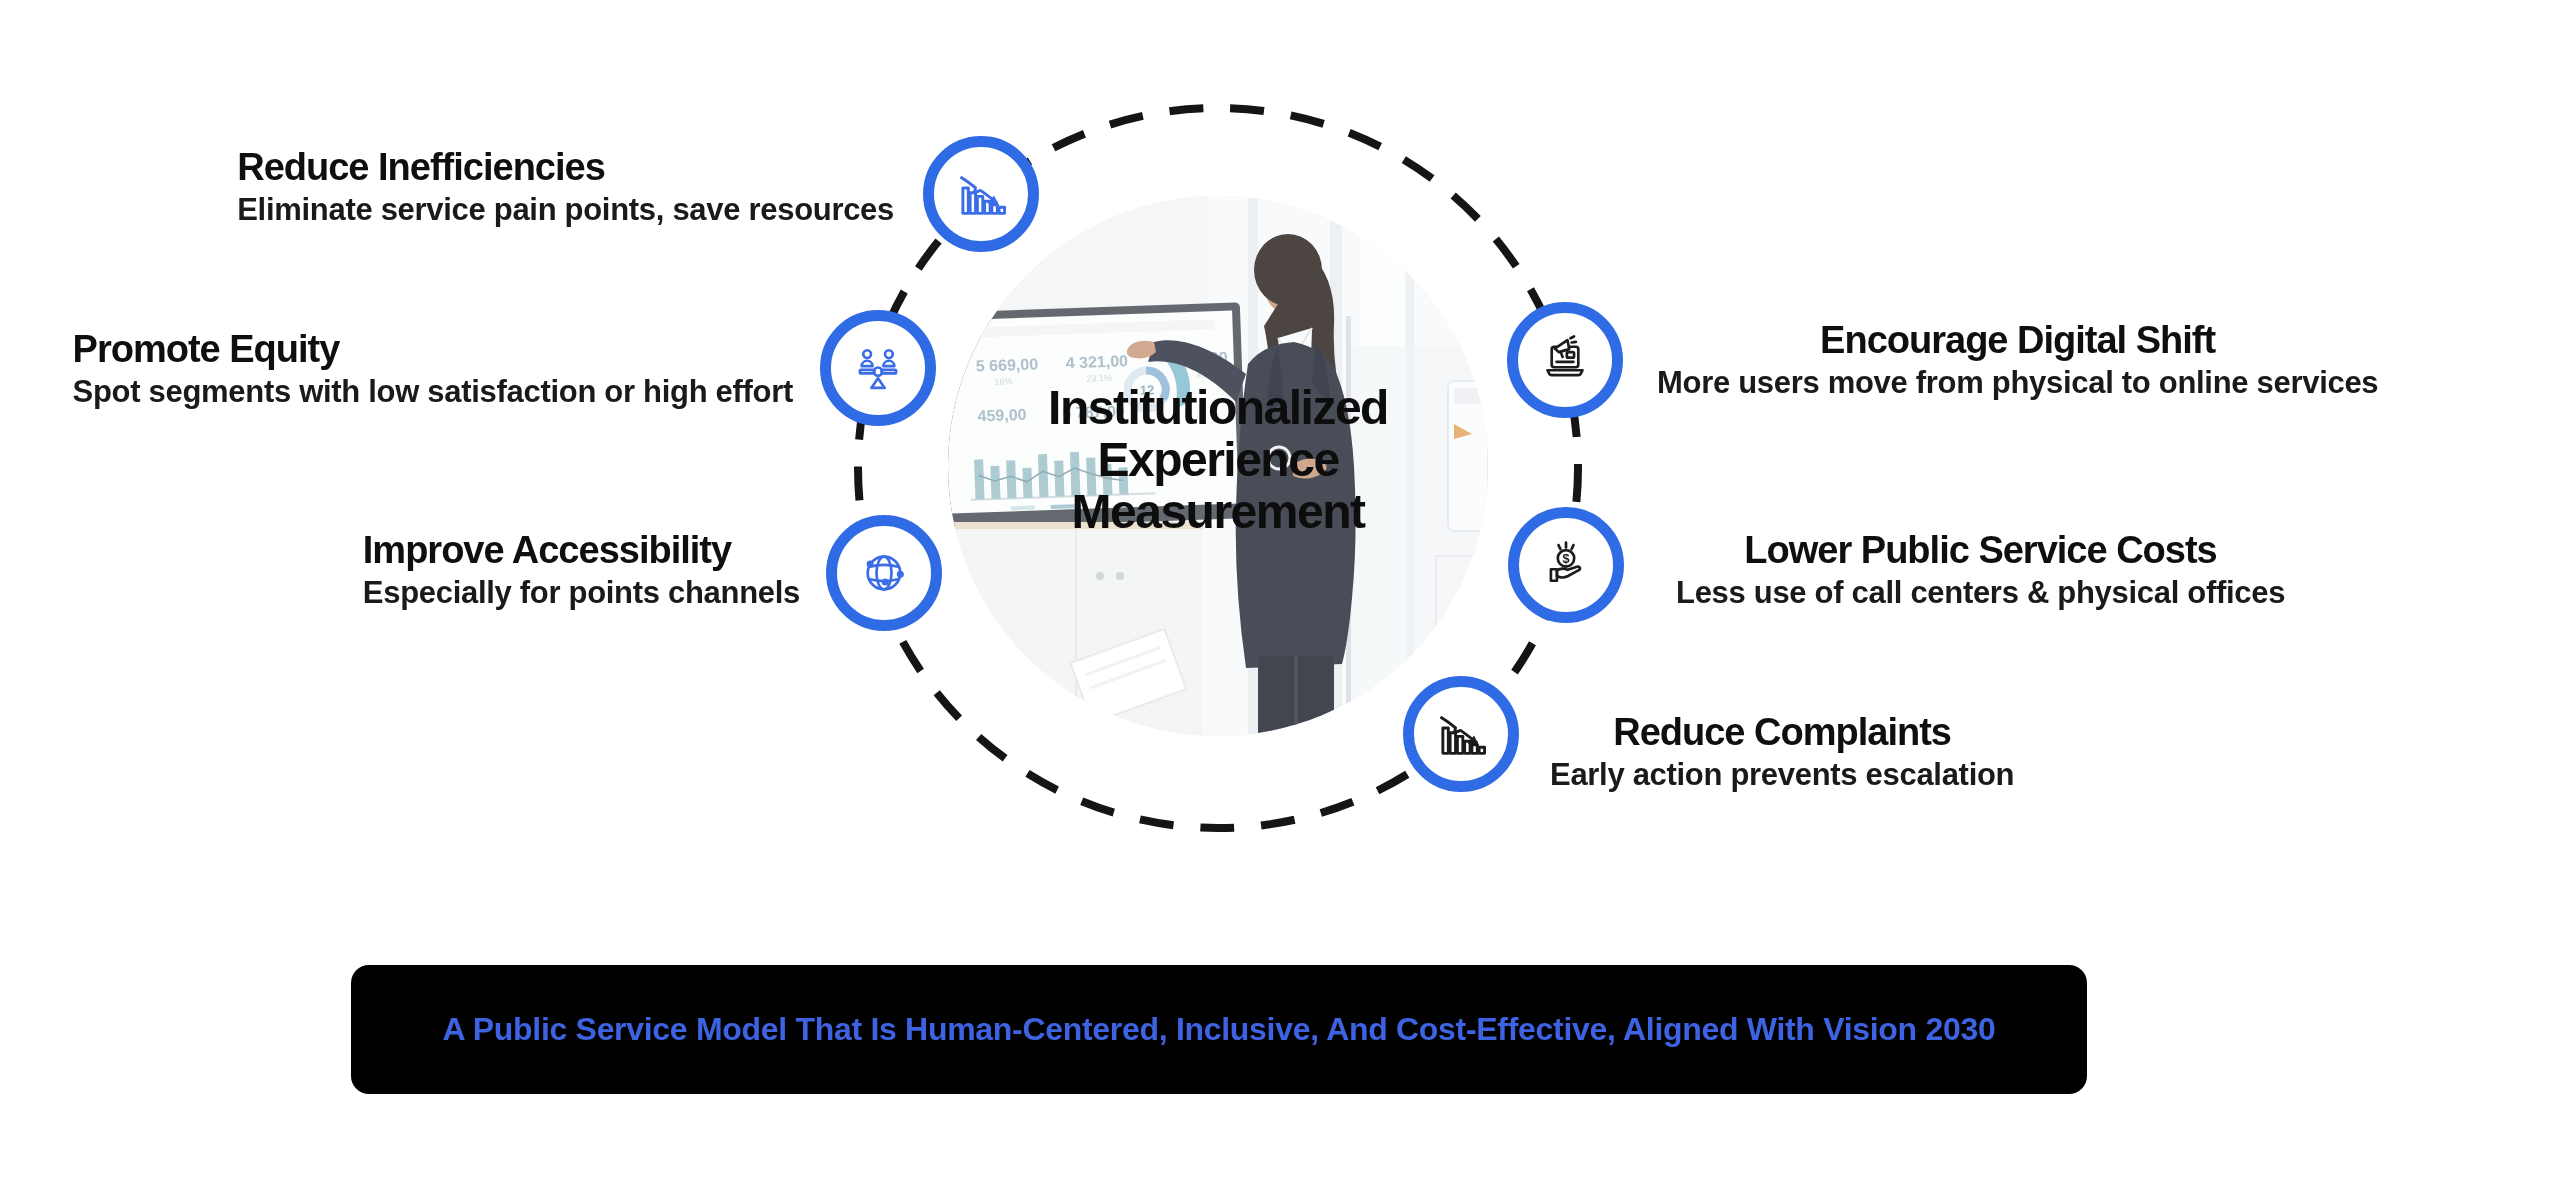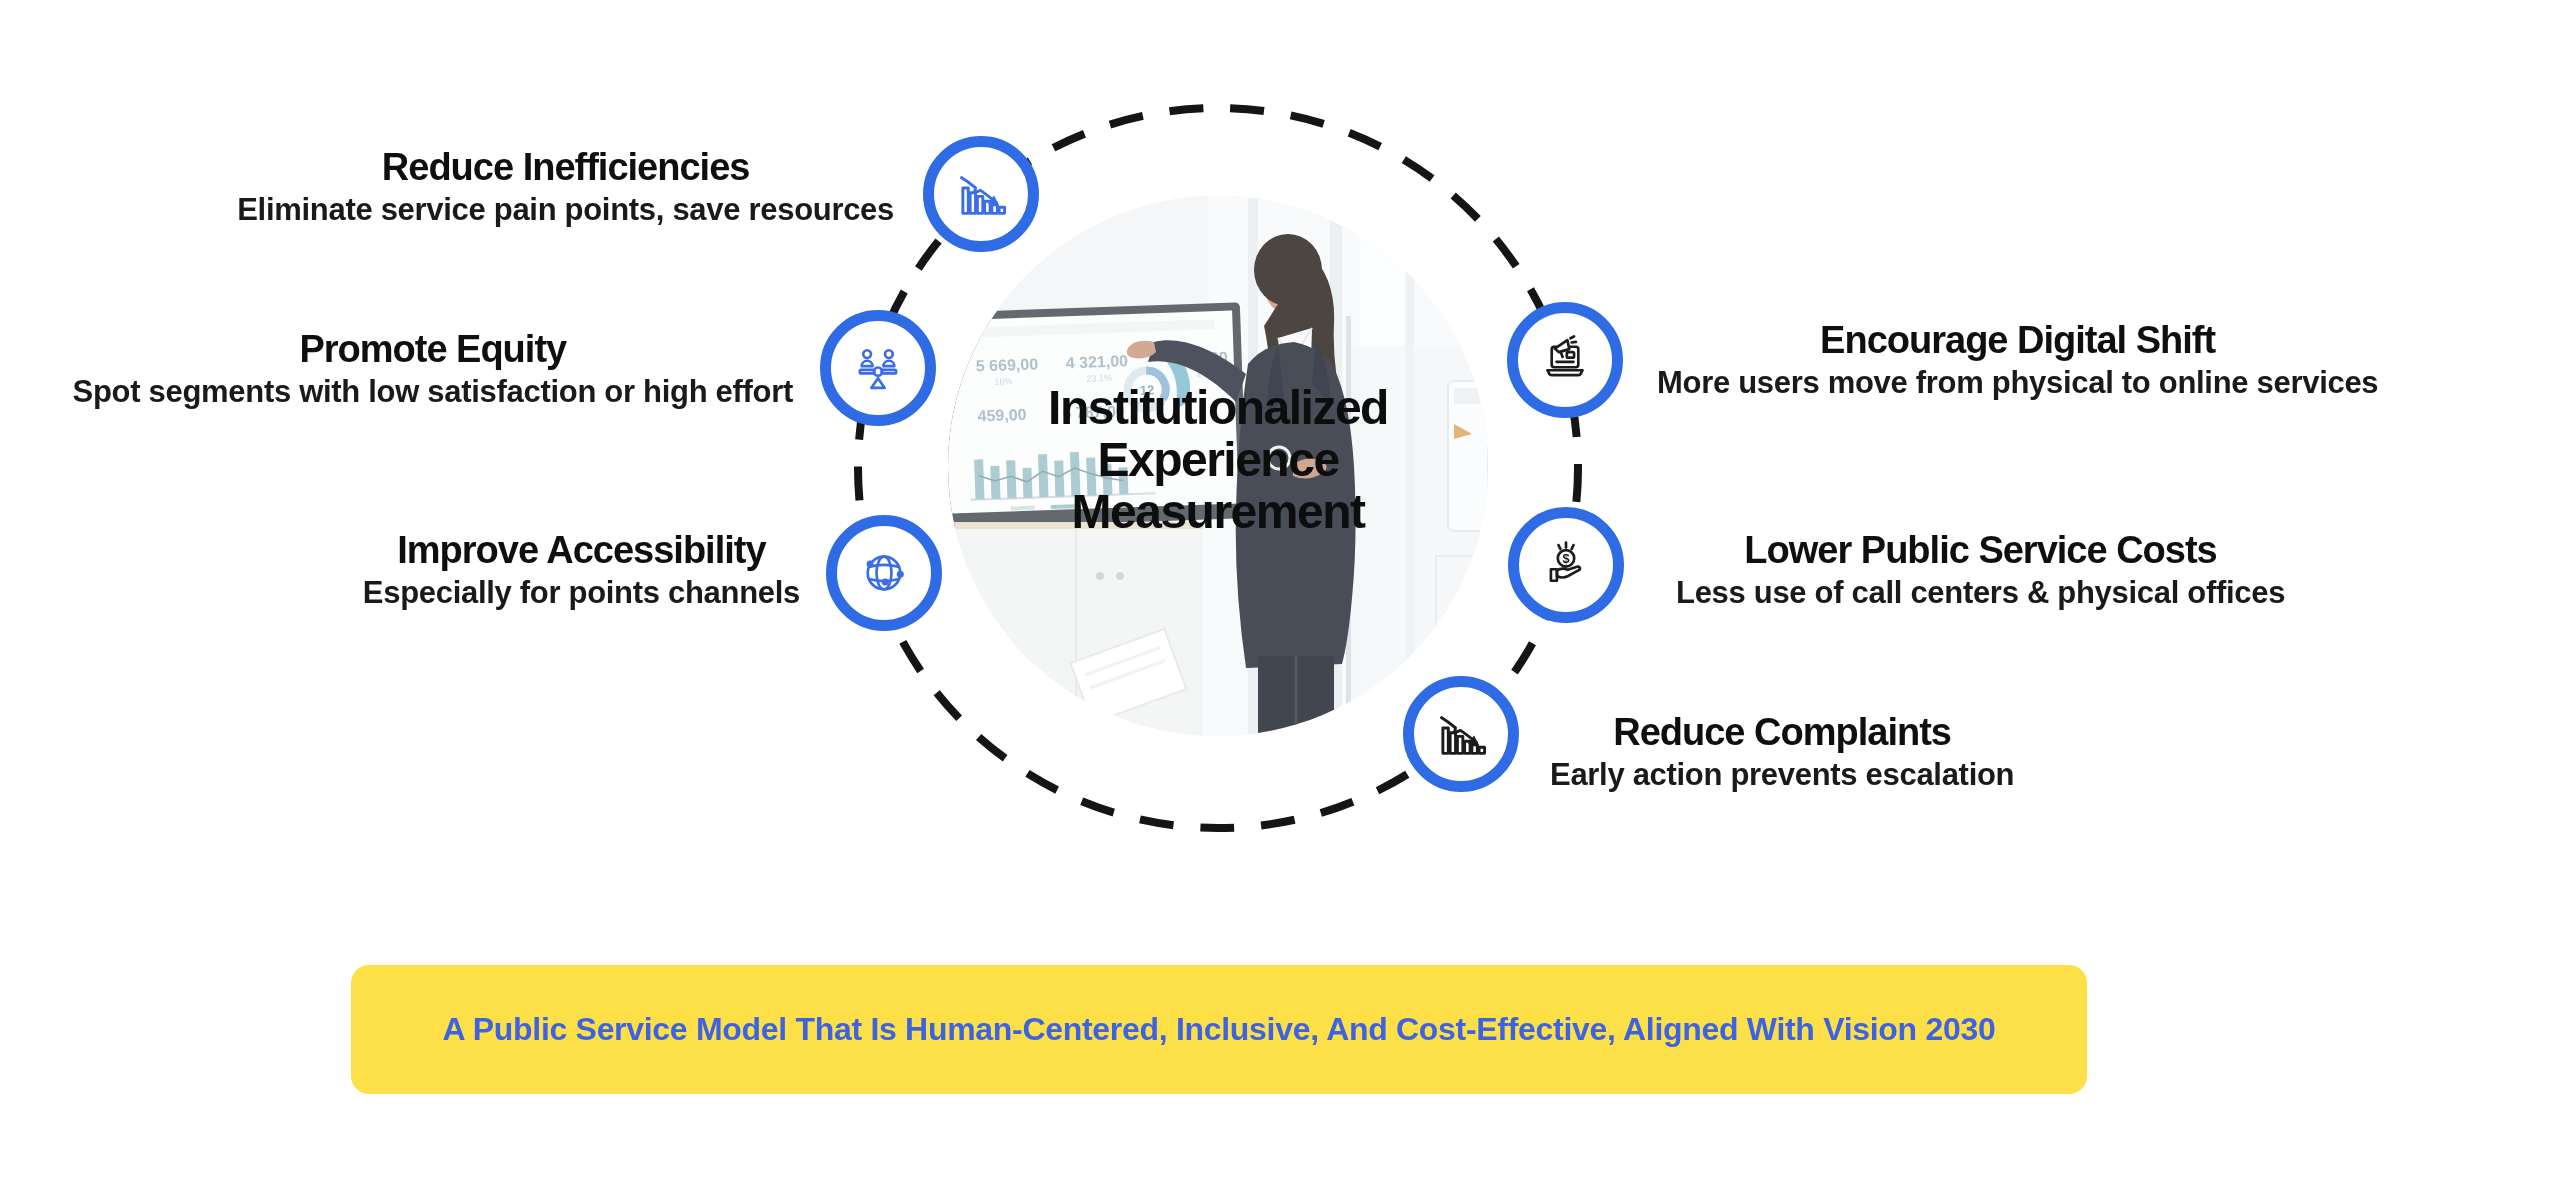--- a/index.html
+++ b/index.html
@@ -26,27 +26,27 @@
     background:#ffffff;border:11px solid #2f6be4;display:flex;align-items:center;justify-content:center;
   }
   .node svg{width:58px;height:58px;}
   .ic-blue{color:#3a6de6;}
   .ic-dark{color:#1c1c1c;}
 
   
   .benefit{position:absolute;}
   .benefit .b-title{font-weight:700;font-size:38px;line-height:46px;letter-spacing:-1px;color:#0f0f0f;white-space:nowrap;}
   .benefit .b-sub{font-weight:700;font-size:31px;line-height:40px;letter-spacing:-0.3px;color:#1a1a1a;white-space:nowrap;}
-  .benefit.side-left{text-align:center;}
+  .benefit.side-left{text-align:left;}
   .benefit.side-right{text-align:center;}
 
   
   .banner{
     position:absolute;left:351px;top:965px;width:1736px;height:129px;border-radius:18px;
-    background:#fde047;display:flex;align-items:center;justify-content:center;
+    background:#000000;display:flex;align-items:center;justify-content:center;
   }
   .banner span{
     font-weight:700;font-size:32px;letter-spacing:-0.3px;color:#3d63e3;white-space:nowrap;
   }
 
   
   .dash-num{font-family:"Liberation Sans","DejaVu Sans",sans-serif;font-weight:700;fill:#9fb6c2;font-size:16px;}
   .dash-pct{font-family:"Liberation Sans","DejaVu Sans",sans-serif;font-weight:400;fill:#c3d2da;font-size:9px;}
 </style>
 </head>

